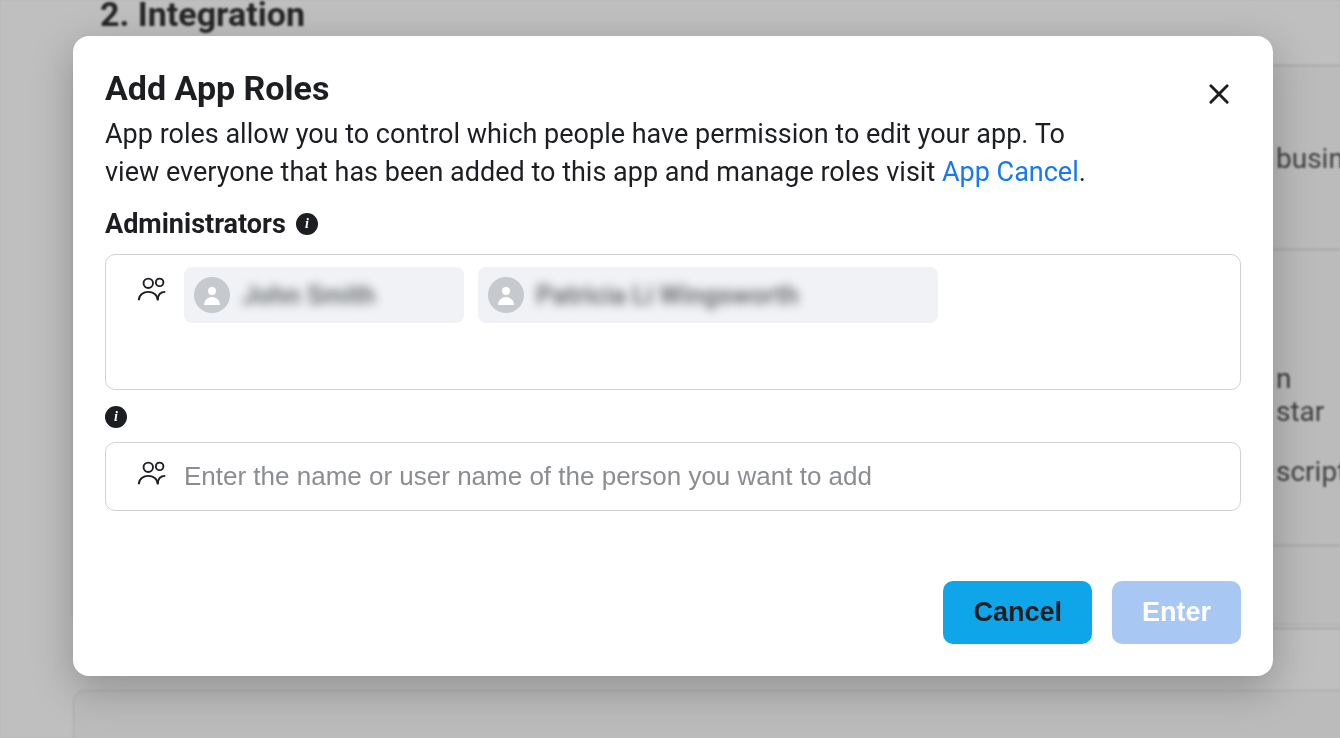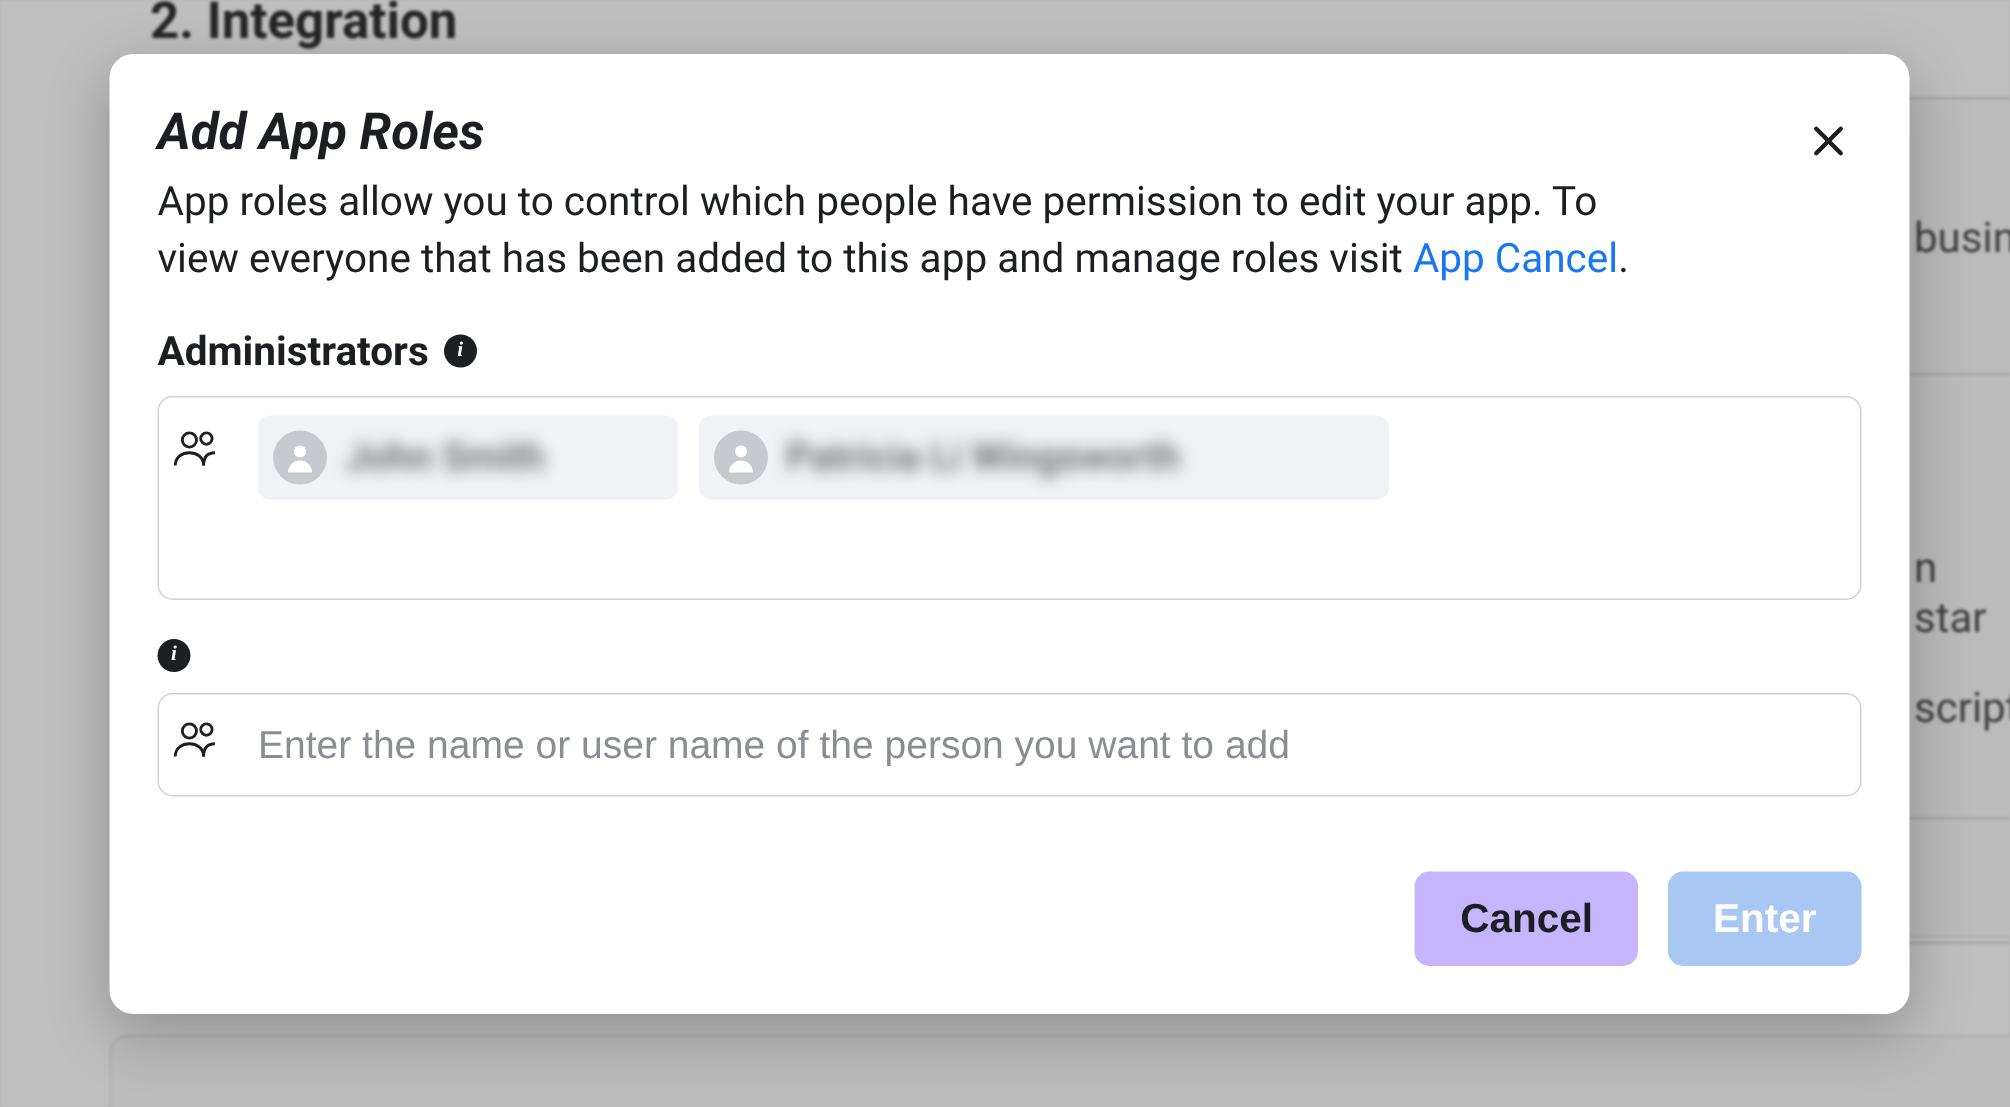--- a/index.html
+++ b/index.html
@@ -82,21 +82,20 @@
   .modal-header {
     display: flex;
     justify-content: space-between;
     align-items: flex-start;
   }
   .modal-title {
     font-size: 34px;
     font-weight: 700;
     color: #1c1e21;
     margin-bottom: 8px;
-    font-style: italic;
   }
   .modal-subtitle {
     font-size: 27px;
     color: #1c1e21;
     line-height: 1.4;
     max-width: 1010px;
   }
   .modal-subtitle a {
     color: #1877f2;
     text-decoration: none;
@@ -106,21 +105,21 @@
     background: none;
     border: none;
     cursor: pointer;
     padding: 8px;
     font-size: 32px;
     color: #1c1e21;
     line-height: 1;
     margin-top: 4px;
   }
   .section {
-    margin-top: 26px;
+    margin-top: 16px;
   }
   .section-label {
     display: flex;
     align-items: center;
     gap: 10px;
     font-size: 27px;
     font-weight: 700;
     color: #1c1e21;
     margin-bottom: 14px;
   }
@@ -135,24 +134,24 @@
     display: inline-flex;
     align-items: center;
     justify-content: center;
     font-style: italic;
     font-family: Georgia, serif;
     cursor: help;
   }
   .field-box {
     border: 1.5px solid #d0d2d6;
     border-radius: 10px;
-    padding: 12px 8px;
+    padding: 12px 30px;
     display: flex;
     align-items: flex-start;
-    gap: 24px;
+    gap: 14px;
     min-height: 68px;
   }
   .field-box.tall {
     min-height: 136px;
     align-items: flex-start;
     flex-wrap: wrap;
   }
   .people-icon {
     flex-shrink: 0;
     margin-top: 8px;
@@ -218,21 +217,21 @@
   }
   .btn {
     font-size: 27px;
     font-weight: 600;
     padding: 16px 30px;
     border-radius: 10px;
     border: none;
     cursor: pointer;
   }
   .btn-cancel {
-    background: #c4b5fd;
+    background: #0ea5e9;
     color: #1c1e21;
     border-radius: 10px;
   }
   .btn-submit {
     background: #a8c7f2;
     color: #fff;
     cursor: not-allowed;
   }
 </style>
 </head>

